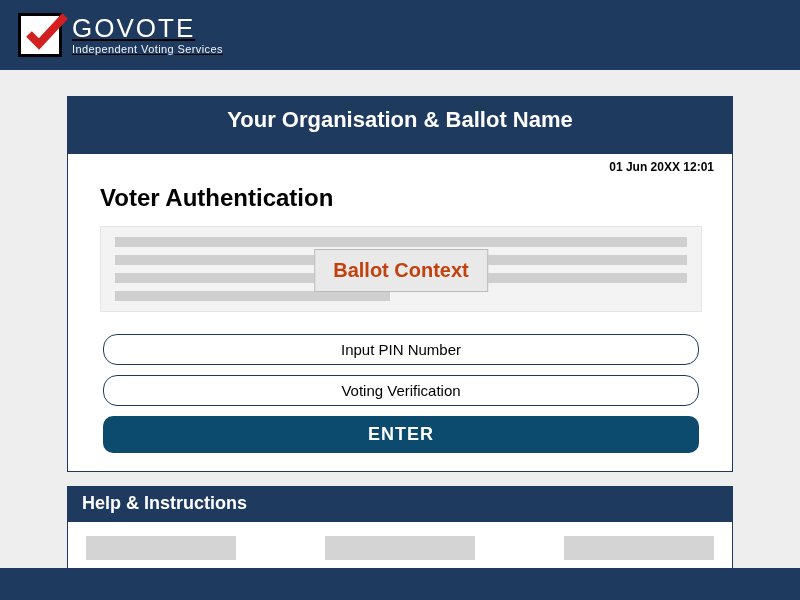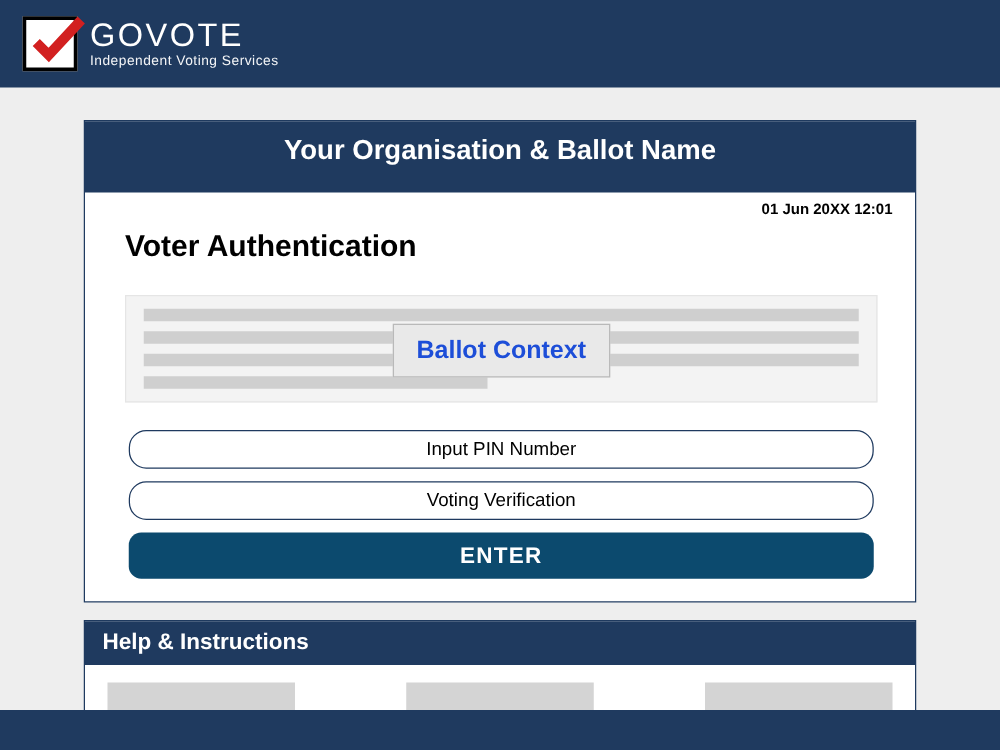--- a/index.html
+++ b/index.html
@@ -9,20 +9,21 @@
     background: #eeeeee;
     font-family: Arial, Helvetica, sans-serif;
     overflow: hidden;
   }
   .top-banner {
     background: #1f3a5f;
     height: 70px;
     display: flex;
     align-items: center;
     padding-left: 18px;
+    text-decoration: underline;
   }
   .logo-box {
     width: 44px;
     height: 44px;
     background: #fff;
     border: 3px solid #000;
     position: relative;
     margin-right: 10px;
   }
   .logo-box svg { position: absolute; top: -6px; left: 2px; }
@@ -46,21 +47,21 @@
   }
   .card-body { padding: 12px 22px 18px 32px; position: relative; border-radius: 24px; }
   .timestamp {
     position: absolute;
     top: 6px;
     right: 18px;
     font-size: 12px;
     font-weight: bold;
     color: #000;
   }
-  .page-title { font-size: 24px; font-weight: bold; margin-top: 18px; margin-bottom: 24px; }
+  .page-title { font-size: 24px; font-weight: bold; margin-top: 18px; margin-bottom: 14px; }
 
   .context-box {
     background: #f3f3f3;
     border: 1px solid #e5e5e5;
     padding: 10px 14px 10px 14px;
     position: relative;
     height: 86px;
     margin-bottom: 22px;
     width: 602px;
   }
@@ -70,21 +71,21 @@
     margin-bottom: 8px;
   }
   .grey-line.short { width: 48%; }
   .context-label-box {
     position: absolute;
     top: 22px;
     left: 50%;
     transform: translateX(-50%);
     background: #e9e9e9;
     border: 1px solid #b9b9b9;
-    color: #1d4ed8;
+    color: #c2410c;
     font-size: 20px;
     font-weight: bold;
     padding: 9px 18px;
   }
 
   .input-pill {
     width: 596px;
     border: 1px solid #1f3a5f;
     border-radius: 14px;
     text-align: center;

